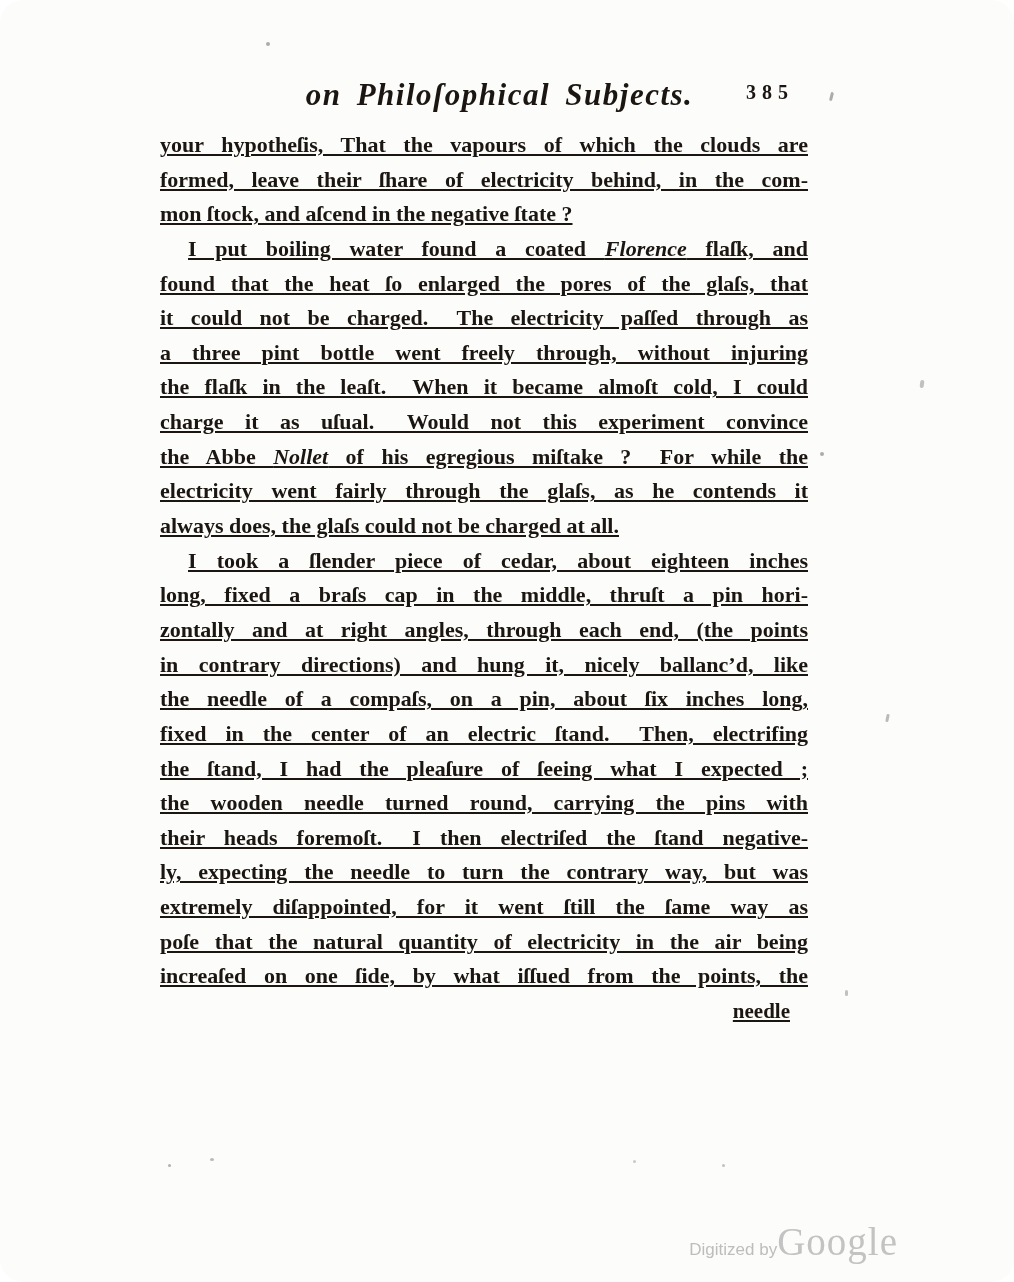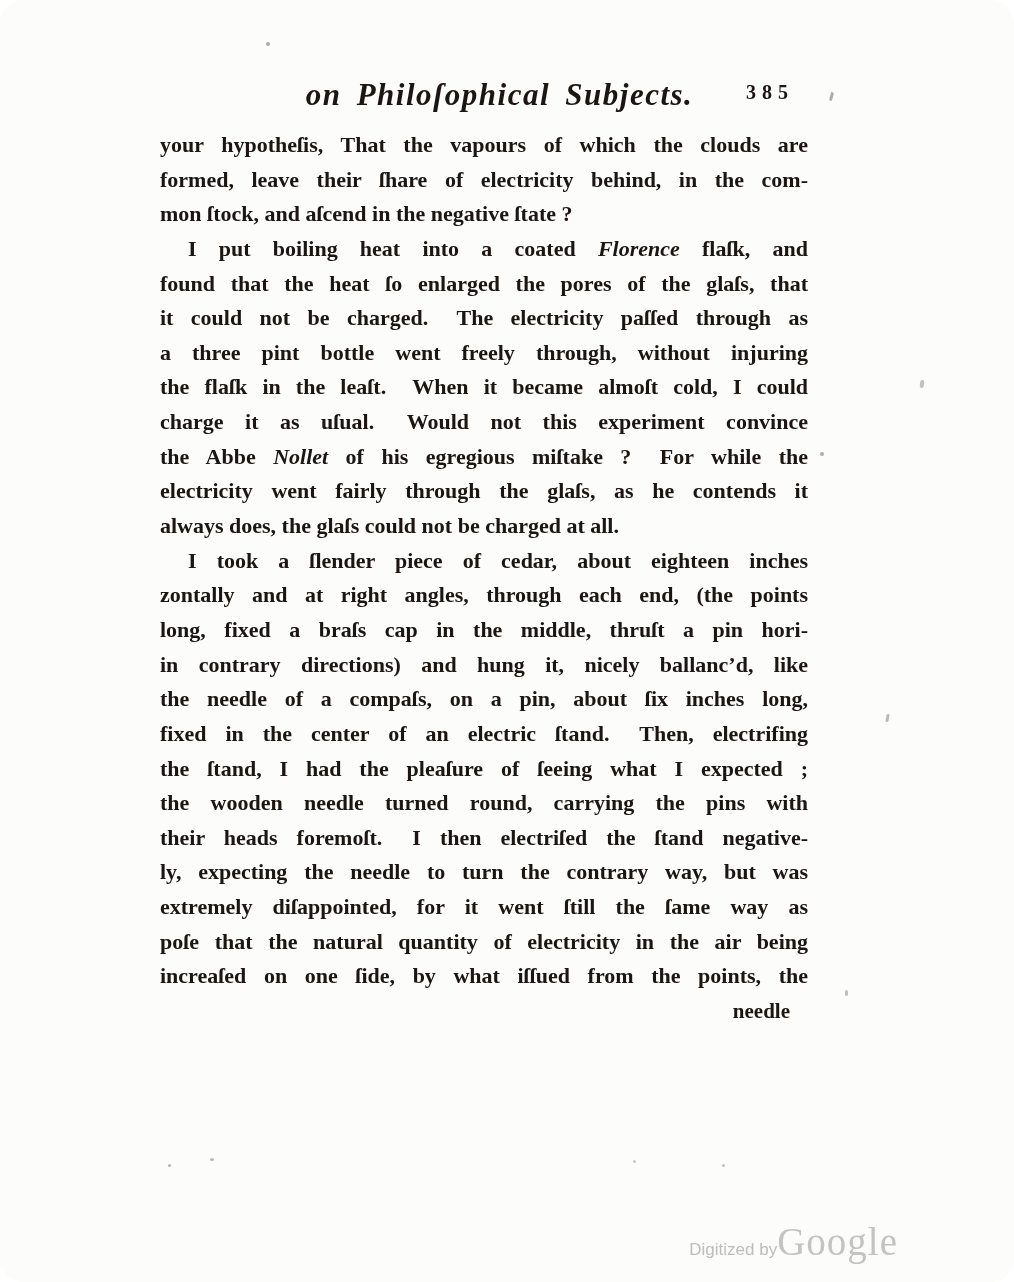--- a/index.html
+++ b/index.html
@@ -44,20 +44,21 @@
     position: absolute;
     right: 14px;
     top: 4px;
     font-weight: bold;
     font-size: 20px;
     letter-spacing: 6px;
   }
   .body-text {
     font-size: 22px;
     font-weight: bold;
+    text-decoration: underline;
   }
   .line {
     height: 34.65px;
     line-height: 34.65px;
     overflow: hidden;
     text-align: justify;
     text-align-last: justify;
     -moz-text-align-last: justify;
     white-space: normal;
   }
@@ -108,32 +109,32 @@
     <div class="running-header">
       <span class="header-title">on Philoſophical Subjects.</span>
       <span class="page-number">385</span>
     </div>
 
     <div class="body-text">
       <div>
           <div class="line"><span>your hypotheſis, That the vapours of which the clouds are</span></div>
           <div class="line"><span>formed, leave their ſhare of electricity behind, in the com-</span></div>
           <div class="line no-justify"><span>mon ſtock, and aſcend in the negative ſtate ?</span></div>
-          <div class="line indent"><span>I put boiling heat into a coated </span><span class="italic">Florence</span><span> flaſk, and</span></div>
+          <div class="line indent"><span>I put boiling water found a coated </span><span class="italic">Florence</span><span> flaſk, and</span></div>
           <div class="line"><span>found that the heat ſo enlarged the pores of the glaſs, that</span></div>
           <div class="line"><span>it could not be charged.  The electricity paſſed through as</span></div>
           <div class="line"><span>a three pint bottle went freely through, without injuring</span></div>
           <div class="line"><span>the flaſk in the leaſt.  When it became almoſt cold, I could</span></div>
           <div class="line"><span>charge it as uſual.  Would not this experiment convince</span></div>
           <div class="line"><span>the Abbe </span><span class="italic">Nollet</span><span> of his egregious miſtake ?  For while the</span></div>
           <div class="line"><span>electricity went fairly through the glaſs, as he contends it</span></div>
           <div class="line no-justify"><span>always does, the glaſs could not be charged at all.</span></div>
           <div class="line indent"><span>I took a ſlender piece of cedar, about eighteen inches</span></div>
+          <div class="line"><span>long, fixed a braſs cap in the middle, thruſt a pin hori-</span></div>
           <div class="line"><span>zontally and at right angles, through each end, (the points</span></div>
-          <div class="line"><span>long, fixed a braſs cap in the middle, thruſt a pin hori-</span></div>
           <div class="line"><span>in contrary directions) and hung it, nicely ballanc’d, like</span></div>
           <div class="line"><span>the needle of a compaſs, on a pin, about ſix inches long,</span></div>
           <div class="line"><span>fixed in the center of an electric ſtand.  Then, electrifing</span></div>
           <div class="line"><span>the ſtand, I had the pleaſure of ſeeing what I expected ;</span></div>
           <div class="line"><span>the wooden needle turned round, carrying the pins with</span></div>
           <div class="line"><span>their heads foremoſt.  I then electriſed the ſtand negative-</span></div>
           <div class="line"><span>ly, expecting the needle to turn the contrary way, but was</span></div>
           <div class="line"><span>extremely diſappointed, for it went ſtill the ſame way as</span></div>
           <div class="line"><span>poſe that the natural quantity of electricity in the air being</span></div>
           <div class="line"><span>increaſed on one ſide, by what iſſued from the points, the</span></div>

